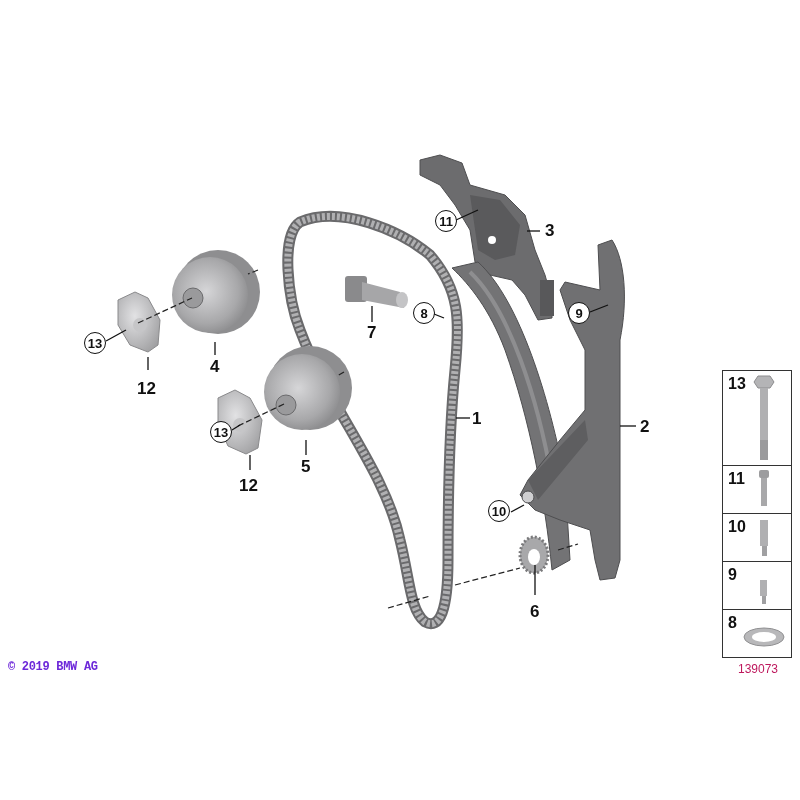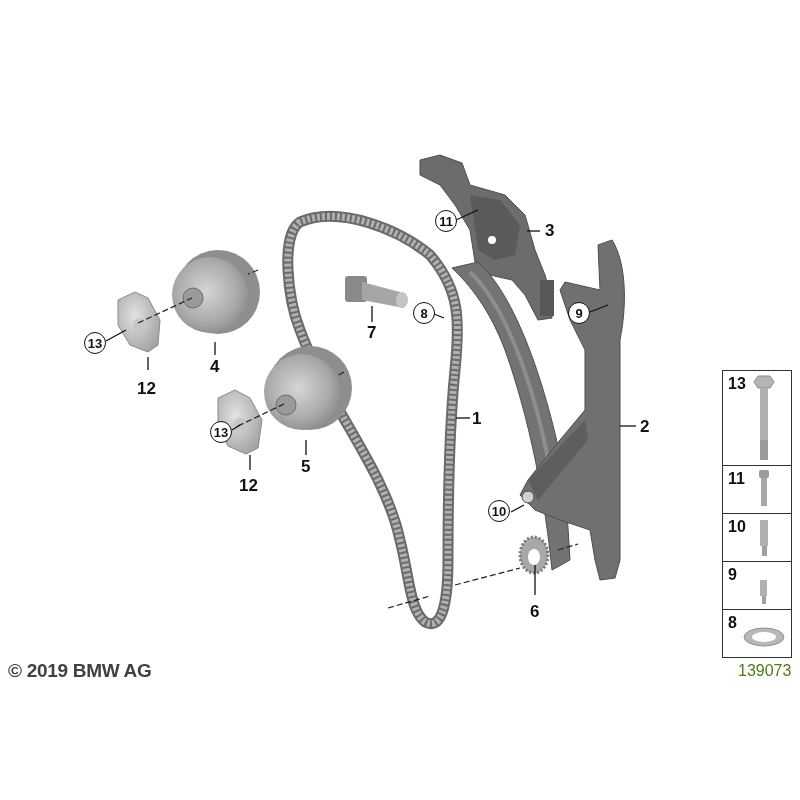--- a/index.html
+++ b/index.html
@@ -2,22 +2,22 @@
 <html><head>
 <meta charset="utf-8">
 <style>
   html,body{margin:0;padding:0;background:#fff;}
   body{width:800px;height:800px;position:relative;overflow:hidden;font-family:"Liberation Sans",sans-serif;}
   #diagram{position:absolute;left:0;top:0;width:800px;height:800px;}
   .callout{position:absolute;font-weight:bold;font-size:17px;color:#111;font-family:"Liberation Sans",sans-serif;line-height:1;}
   .circ{position:absolute;width:22px;height:22px;border:1.6px solid #111;border-radius:50%;background:#fff;
         font-weight:bold;font-size:13px;color:#111;display:flex;align-items:center;justify-content:center;box-sizing:border-box;
         font-family:"Liberation Sans",sans-serif;}
-  .copyright{position:absolute;left:8px;top:660px;font-size:19px;font-weight:bold;color:#404040;letter-spacing:-0.3px;}
-  .diagram-id{position:absolute;left:738px;top:662px;font-size:16px;color:#4d7c0f;}
+  .copyright{position:absolute;left:8px;top:660px;font-size:12px;font-weight:bold;color:#6d28d9;letter-spacing:-0.3px;font-family:Liberation Mono, monospace;}
+  .diagram-id{position:absolute;left:738px;top:662px;font-size:12px;color:#be185d;}
   #parts-table{position:absolute;left:722px;top:370px;width:70px;height:288px;border:1px solid #333;box-sizing:border-box;}
   .pt-cell{position:absolute;left:0;width:68px;border-bottom:1px solid #333;box-sizing:border-box;}
   .pt-cell:last-child{border-bottom:none;}
   .pt-num{position:absolute;left:5px;top:4px;font-weight:bold;font-size:16px;color:#111;}
 </style>
 </head>
 <body>
 
 <div id="diagram">
   <svg width="800" height="800" viewBox="0 0 800 800">

